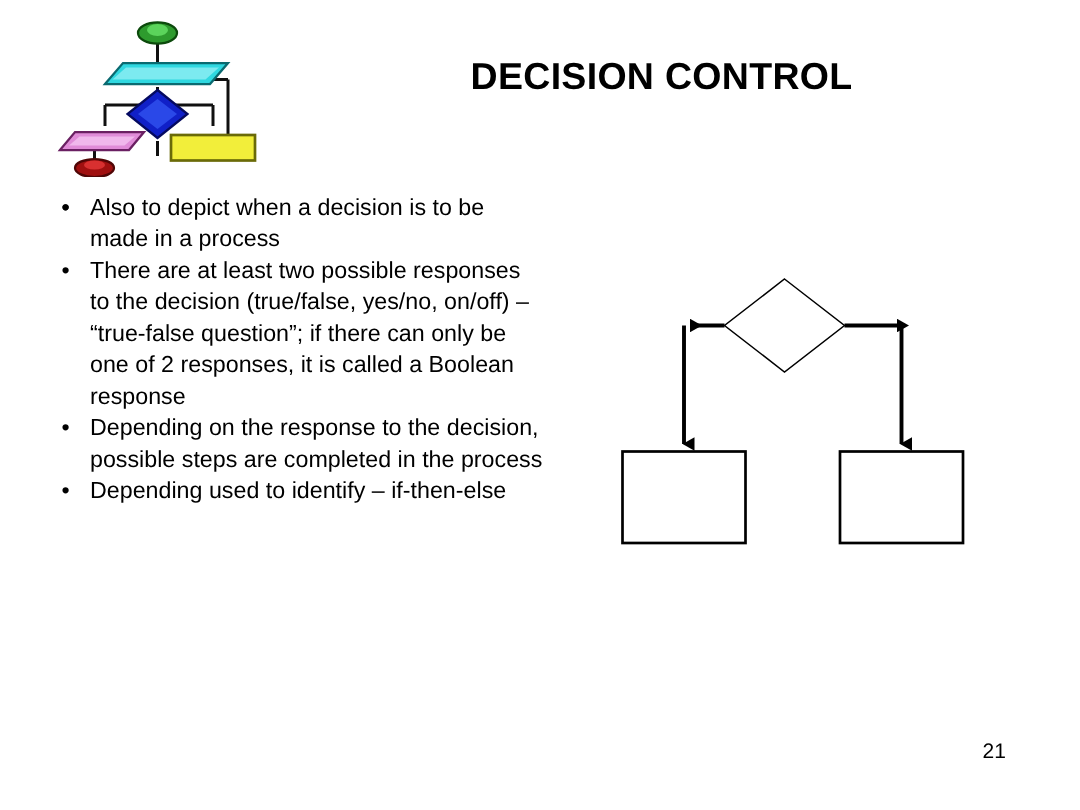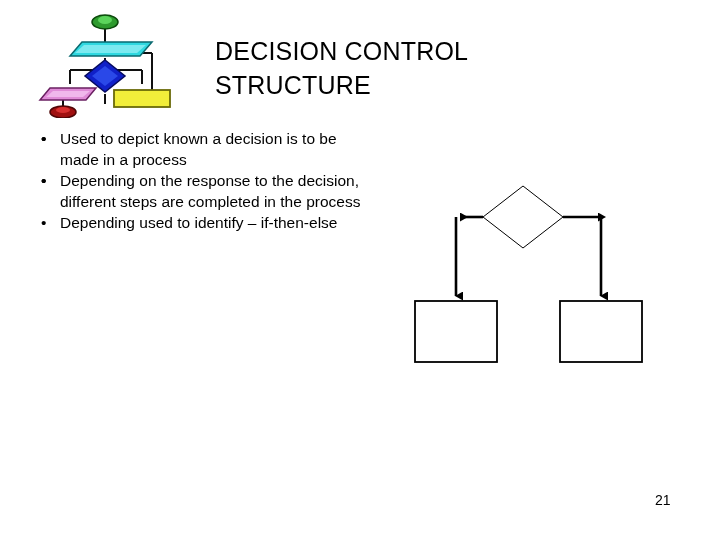--- a/index.html
+++ b/index.html
@@ -24,22 +24,23 @@
     width: 150px;
     height: 110px;
   }
 
   
   #title {
     position: absolute;
     left: 215px;
     top: 34px;
     width: 452px;
+    text-align: center;
     font-size: 25px;
-    font-weight: normal;
+    font-weight: bold;
     line-height: 34px;
     letter-spacing: 0.2px;
     color: #000000;
   }
 
   
   #bullets {
     position: absolute;
     left: 32px;
     top: 128px;
@@ -113,37 +114,37 @@
 
     <rect x="84" y="82" width="56" height="17" fill="#F2EE3A" stroke="#6A6A08" stroke-width="1.8"></rect>
 
     <ellipse cx="33" cy="104" rx="13" ry="6" fill="#A01010" stroke="#500606" stroke-width="1.5"></ellipse>
     <ellipse cx="33" cy="102" rx="7" ry="3" fill="#D83030" stroke="none"></ellipse>
   </svg>
 </div>
 
 <div id="title">
   <div>DECISION CONTROL</div>
-  <div>STRUCTURE</div>
 </div>
 
 <ul id="bullets">
   <li>
     <span class="bullet-dot">•</span>
   </li>
   <li>
     <span class="bullet-dot">•</span>
-    <span>Used to depict known a decision is to be made in a process</span>
+    <span>Also to depict when a decision is to be made in a process</span>
   </li>
   <li>
     <span class="bullet-dot">•</span>
+    <span>There are at least two possible responses to the decision (true/false, yes/no, on/off) – “true-false question”; if there can only be one of 2 responses, it is called a Boolean response</span>
   </li>
   <li>
     <span class="bullet-dot">•</span>
-    <span>Depending on the response to the decision, different steps are completed in the process</span>
+    <span>Depending on the response to the decision, possible steps are completed in the process</span>
   </li>
   <li>
     <span class="bullet-dot">•</span>
     <span>Depending used to identify – if-then-else</span>
   </li>
 </ul>
 
 <div id="diagram">
   <svg width="270" height="210" viewBox="0 0 270 210" xmlns="http://www.w3.org/2000/svg">
     <defs>

